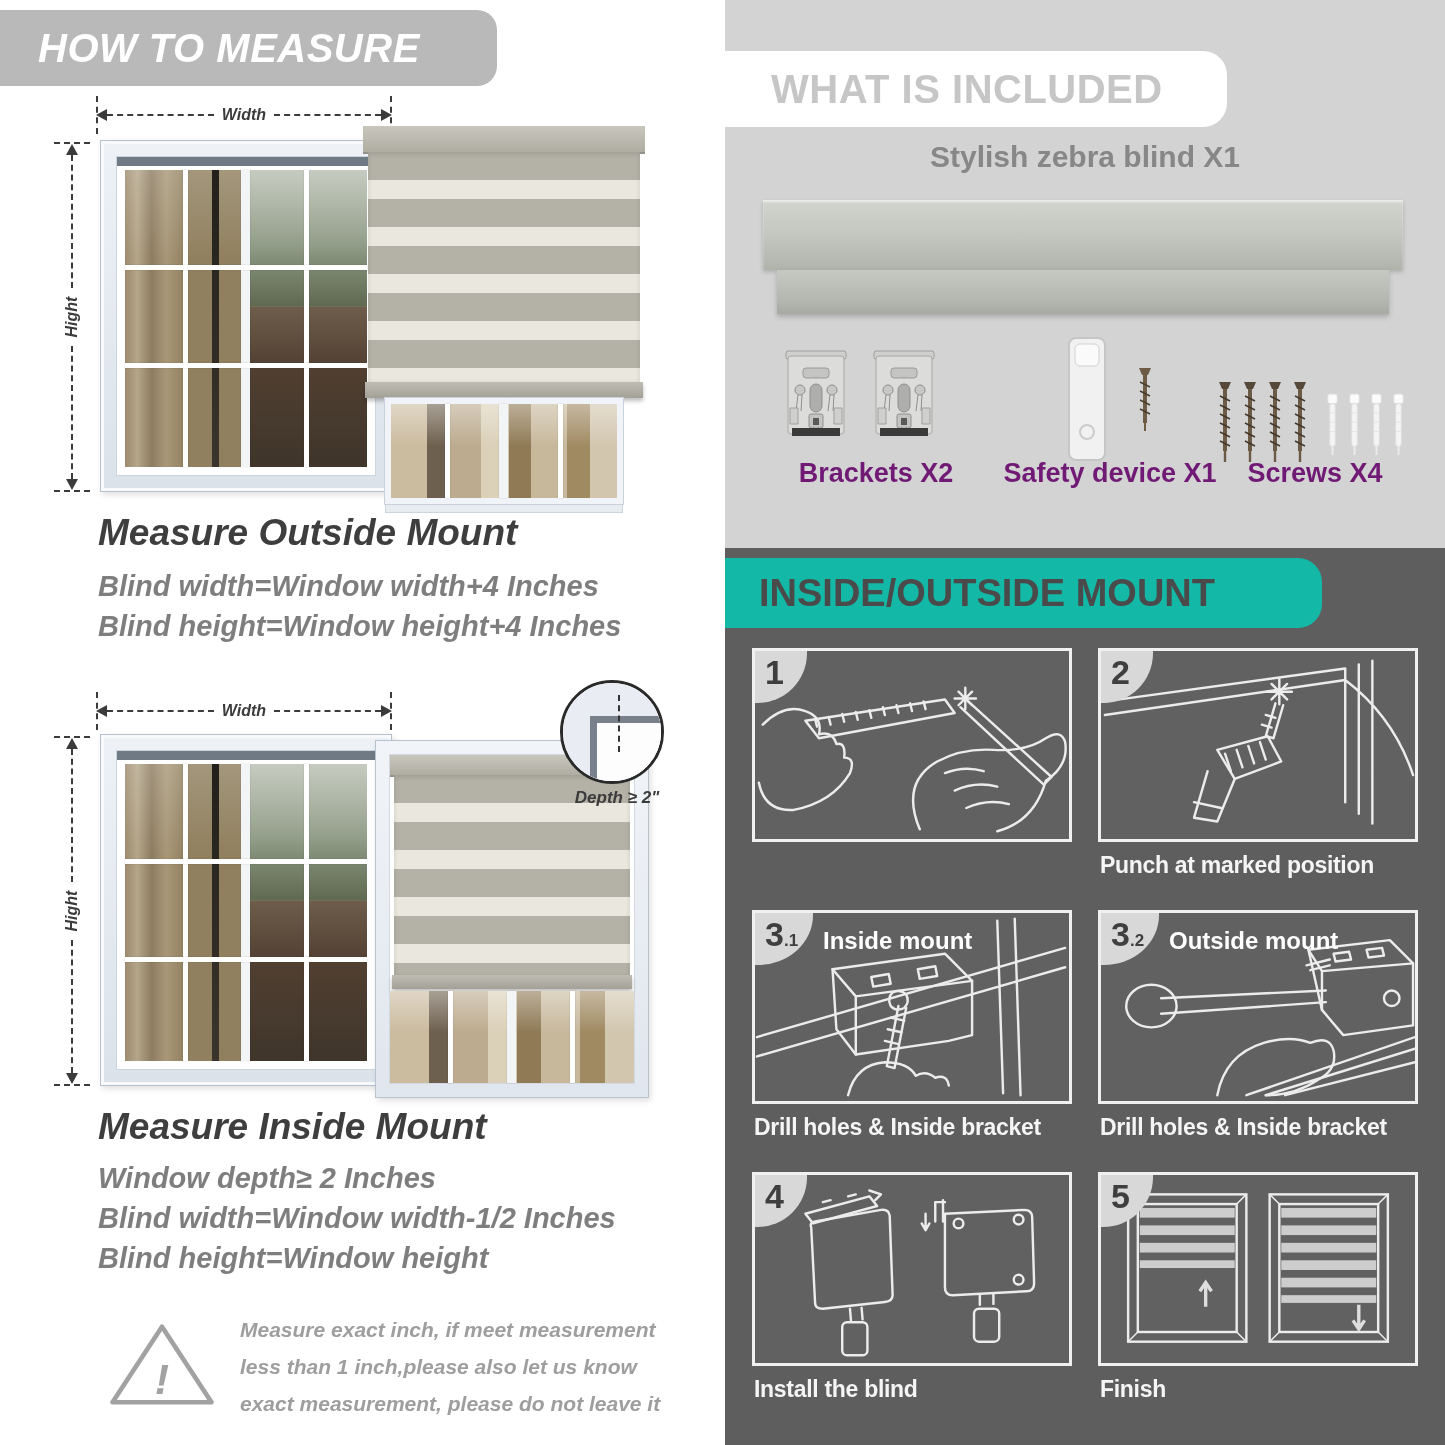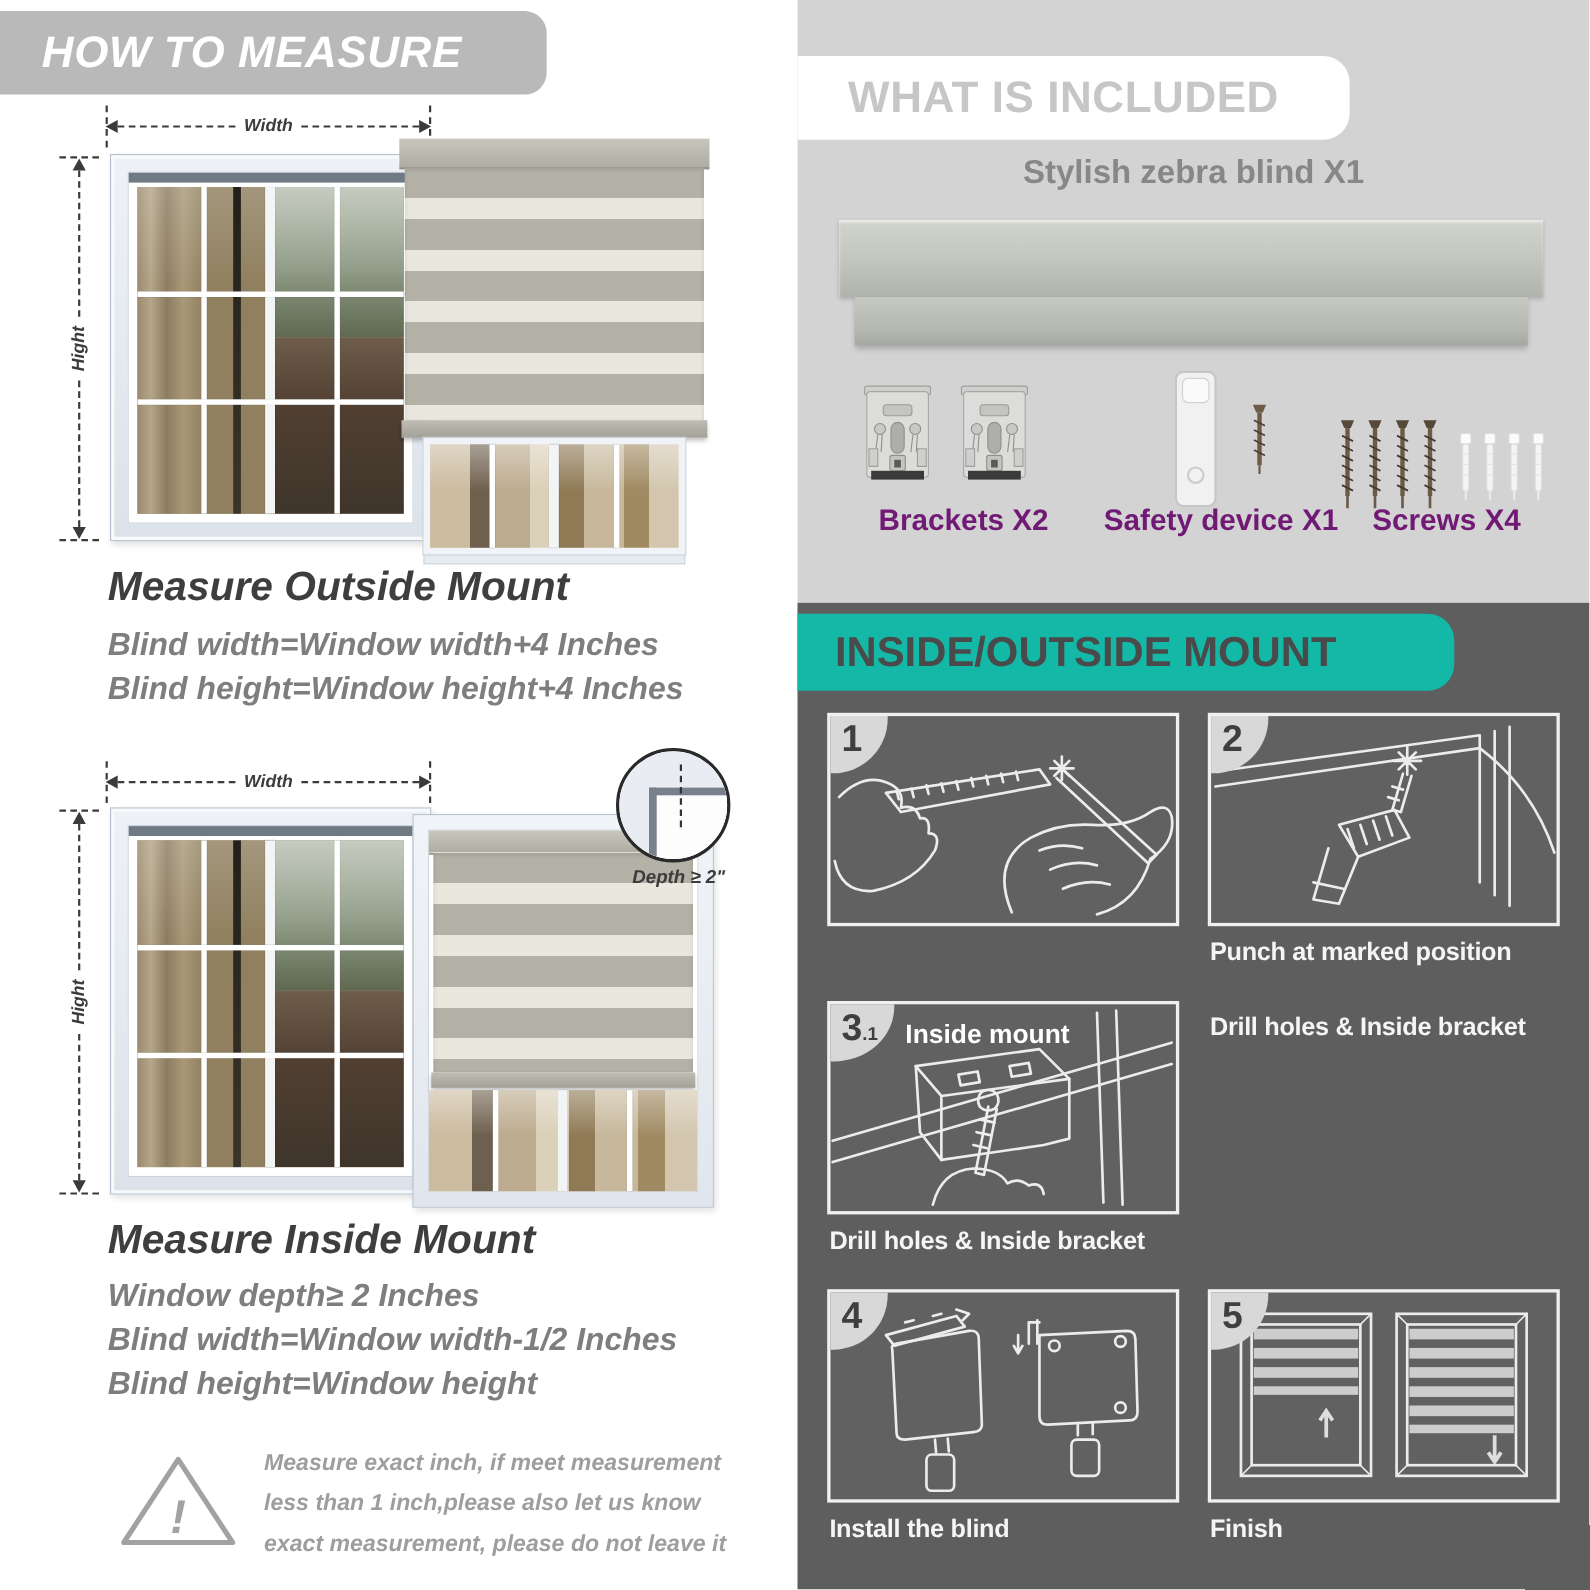--- a/index.html
+++ b/index.html
@@ -405,20 +405,37 @@
                 <path d="M148 90 L136 152 M156 92 L144 154 M136 152 l8 2"></path>
                 <path d="M140 102 l14 3 M137 114 l14 3 M134 126 l13 3"></path>
                 <path d="M96 182 Q104 150 134 148 Q158 148 166 162 Q176 156 186 164 Q198 160 200 172"></path>
               </g>
             </svg>
           </div>
           <div class="caption">Drill holes &amp; Inside bracket</div>
         </div>
 
         <div class="step">
+          <div class="panel">
+            <div class="badge" style="width:60px;"><span>3</span><span class="sub">.2</span></div>
+            <div class="ptitle">Outside mount</div>
+            <svg viewBox="0 0 324 182">
+              <g stroke="#ececec" stroke-width="2.5" fill="none" stroke-linecap="round" stroke-linejoin="round">
+                <path d="M150 182 L324 122 M170 182 L324 134 M190 182 L324 148"></path>
+                <path d="M214 32 L298 22 L322 46 L322 110 L250 120 L228 94 Z"></path>
+                <path d="M214 32 L228 54 L228 94 M228 54 L322 46"></path>
+                <path d="M240 36 l16 -2 l2 8 l-16 2 Z M274 32 l16 -2 l2 8 l-16 2 Z"></path>
+                <circle cx="300" cy="82" r="8"></circle>
+                <path d="M236 42 l-24 6 M236 48 l-20 5"></path>
+                <path d="M62 82 L232 74 M62 98 L232 86"></path>
+                <ellipse cx="52" cy="90" rx="26" ry="22"></ellipse>
+                <path d="M120 182 Q128 140 168 128 Q196 120 216 128 Q236 120 240 136 Q244 156 224 166 Q200 182 170 182"></path>
+              </g>
+            </svg>
+          </div>
           <div class="caption">Drill holes &amp; Inside bracket</div>
         </div>
 
         <div class="step">
           <div class="panel">
             <div class="badge"><span>4</span><span class="sub"></span></div>
             <svg viewBox="0 0 324 182">
               <g stroke="#ececec" stroke-width="2.5" fill="none" stroke-linecap="round" stroke-linejoin="round">
                 <path d="M52 34 L118 16 L126 26 L60 44 Z"></path>
                 <path d="M70 22 l8 -2 M96 16 l8 -2 M118 10 l12 4 l-6 6"></path>

